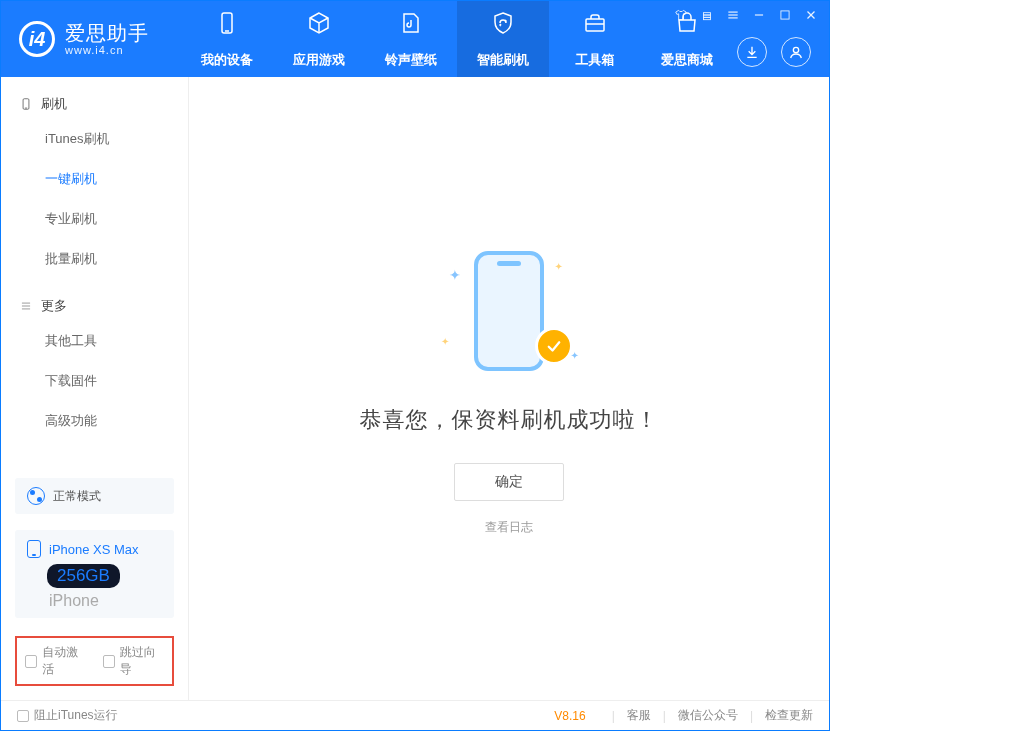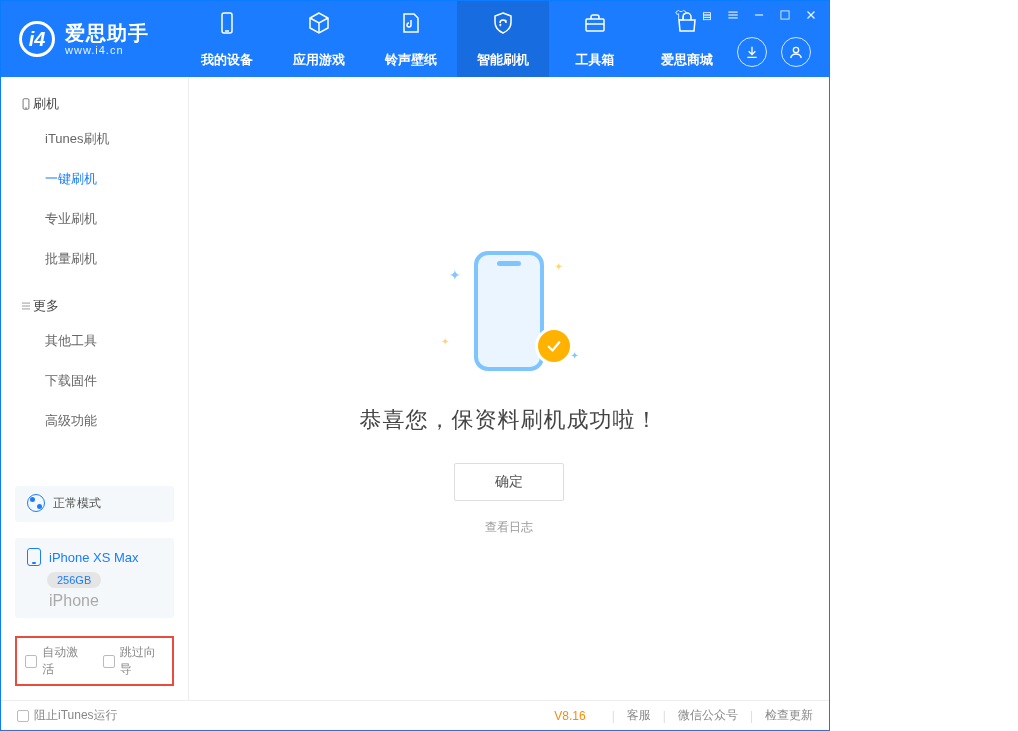--- a/index.html
+++ b/index.html
@@ -4,21 +4,21 @@
 <style>
   * { box-sizing: border-box; margin: 0; padding: 0; }
   body { font-family: "Microsoft YaHei", "PingFang SC", sans-serif; background: #fff; }
   .window { width: 830px; height: 731px; border: 1px solid #0a7cff; display: flex; flex-direction: column; overflow: hidden; position: relative; }
   
   
   .titlebar { height: 76px; background: linear-gradient(to right, #1b7cff, #1b7cff); display: flex; align-items: stretch; color: #fff; position: relative; }
   .logo-area { display: flex; align-items: center; padding: 0 18px; min-width: 180px; }
   .logo-circle { width: 36px; height: 36px; border: 3px solid #fff; border-radius: 50%; display: flex; align-items: center; justify-content: center; font-weight: bold; font-size: 20px; font-style: italic; margin-right: 10px; }
   .logo-text { display: flex; flex-direction: column; line-height: 1.1; }
-  .logo-title { font-size: 20px; font-weight: 700; letter-spacing: 1px;}
+  .logo-title { font-size: 20px; font-weight: 400; letter-spacing: 1px;}
   .logo-sub { font-size: 11px; opacity: 0.9; letter-spacing: 1px;}
   
   .nav { display: flex; align-items: stretch; }
   .nav-item { width: 92px; display: flex; flex-direction: column; align-items: center; justify-content: center; font-size: 13px; cursor: pointer; position: relative; gap: 15px; font-weight: bold;}
   .nav-item.active { background: rgba(0,0,0,0.12); }
   .nav-icon { width: 26px; height: 26px; display: flex; align-items: center; justify-content: center; }
   .nav-icon svg { width: 24px; height: 24px; }
   
   .win-controls { position: absolute; top: 6px; right: 10px; display: flex; gap: 10px; align-items: center; }
   .win-icon { width: 16px; height: 16px; display: flex; align-items: center; justify-content: center; cursor: pointer; opacity: 0.9;}
@@ -26,39 +26,39 @@
   
   .right-icons { position: absolute; right: 18px; bottom: 10px; display: flex; gap: 14px; }
   .right-icon { width: 30px; height: 30px; border: 1.5px solid rgba(255,255,255,0.8); border-radius: 50%; display: flex; align-items: center; justify-content: center; cursor: pointer; }
   .right-icon svg { width:16px; height:16px; }
   
   
   .body { flex: 1; display: flex; min-height: 0; }
   
   .sidebar { width: 188px; border-right: 1px solid #eee; display: flex; flex-direction: column; font-size: 13px; color: #555; }
   .side-section { padding: 18px 0 0 0; }
-  .side-header { display: flex; align-items: center; padding: 0 18px 6px 18px; font-weight: 500; color: #444; }
+  .side-header { display: flex; align-items: center; padding: 0 18px 6px 18px; font-weight: 500; color: #444; gap: 8px;}
   .side-header svg { width:14px; height:14px;}
   .side-items { padding-left: 44px; }
   .side-item { padding: 11px 0; cursor: pointer; color: #666; }
   .side-item.active { color: #1b7cff; }
   
   .side-spacer { flex: 1; }
   
   .mode-card, .device-card { margin: 8px 14px; background: #f5f8fb; border-radius: 3px; padding: 10px 12px; font-size: 12px; color: #555; }
-  .mode-card { display:flex; align-items:flex-end; gap:8px; height:36px;}
+  .mode-card { display:flex; align-items:center; gap:8px; height:36px;}
   .mode-icon { width: 18px; height: 18px; border: 1.5px solid #1b7cff; border-radius: 50%; position: relative; }
   .mode-icon::before, .mode-icon::after { content:''; position:absolute; background:#1b7cff; border-radius:50%; width:5px; height:5px; }
   .mode-icon::before { top:2px; left:2px;}
   .mode-icon::after { bottom:2px; right:2px;}
   .device-card { padding: 10px 12px 8px 12px; }
   .dev-row1 { display:flex; align-items:center; gap:8px; color:#1b7cff; font-weight:500; font-size:13px; margin-bottom:6px;}
   .dev-phone-icon { width:14px; height:18px; border:1.5px solid #1b7cff; border-radius:3px; position:relative;}
   .dev-phone-icon::after{content:''; position:absolute; bottom:1.5px; left:50%; transform:translateX(-50%); width:4px; height:1.5px; background:#1b7cff; border-radius:1px;}
-  .dev-badge { display:inline-block; padding:2px 10px; background:#e5e5e5; color:#1b7cff; border-radius:10px; font-size:11px; margin-left:20px; margin-bottom:4px;}
+  .dev-badge { display:inline-block; padding:2px 10px; background:#0f172a; color:#1b7cff; border-radius:10px; font-size:17px; margin-left:20px; margin-bottom:4px;}
   .dev-sub { color:#aaa; font-size:16px; margin-left:22px;}
   
   .checkbox-row { margin: 10px 14px 14px 14px; border: 2px solid #e74c3c; padding: 6px 8px; display: flex; gap: 16px; font-size: 12px; color: #888; align-items:center;}
   .chk { display: flex; align-items: center; gap: 5px; cursor: pointer; }
   .chk-box { width: 13px; height: 13px; border: 1px solid #bbb; border-radius:2px;}
   
   
   .main { flex: 1; display: flex; flex-direction: column; align-items: center; justify-content: center; position: relative; }
   .illustration { width: 140px; height: 140px; position: relative; margin-bottom: 24px; display:flex; align-items:center; justify-content:center;}
   .phone-ill { width: 70px; height: 120px; border: 4px solid #7ec4ff; border-radius: 14px; background: #eaf5ff; position: relative; }

